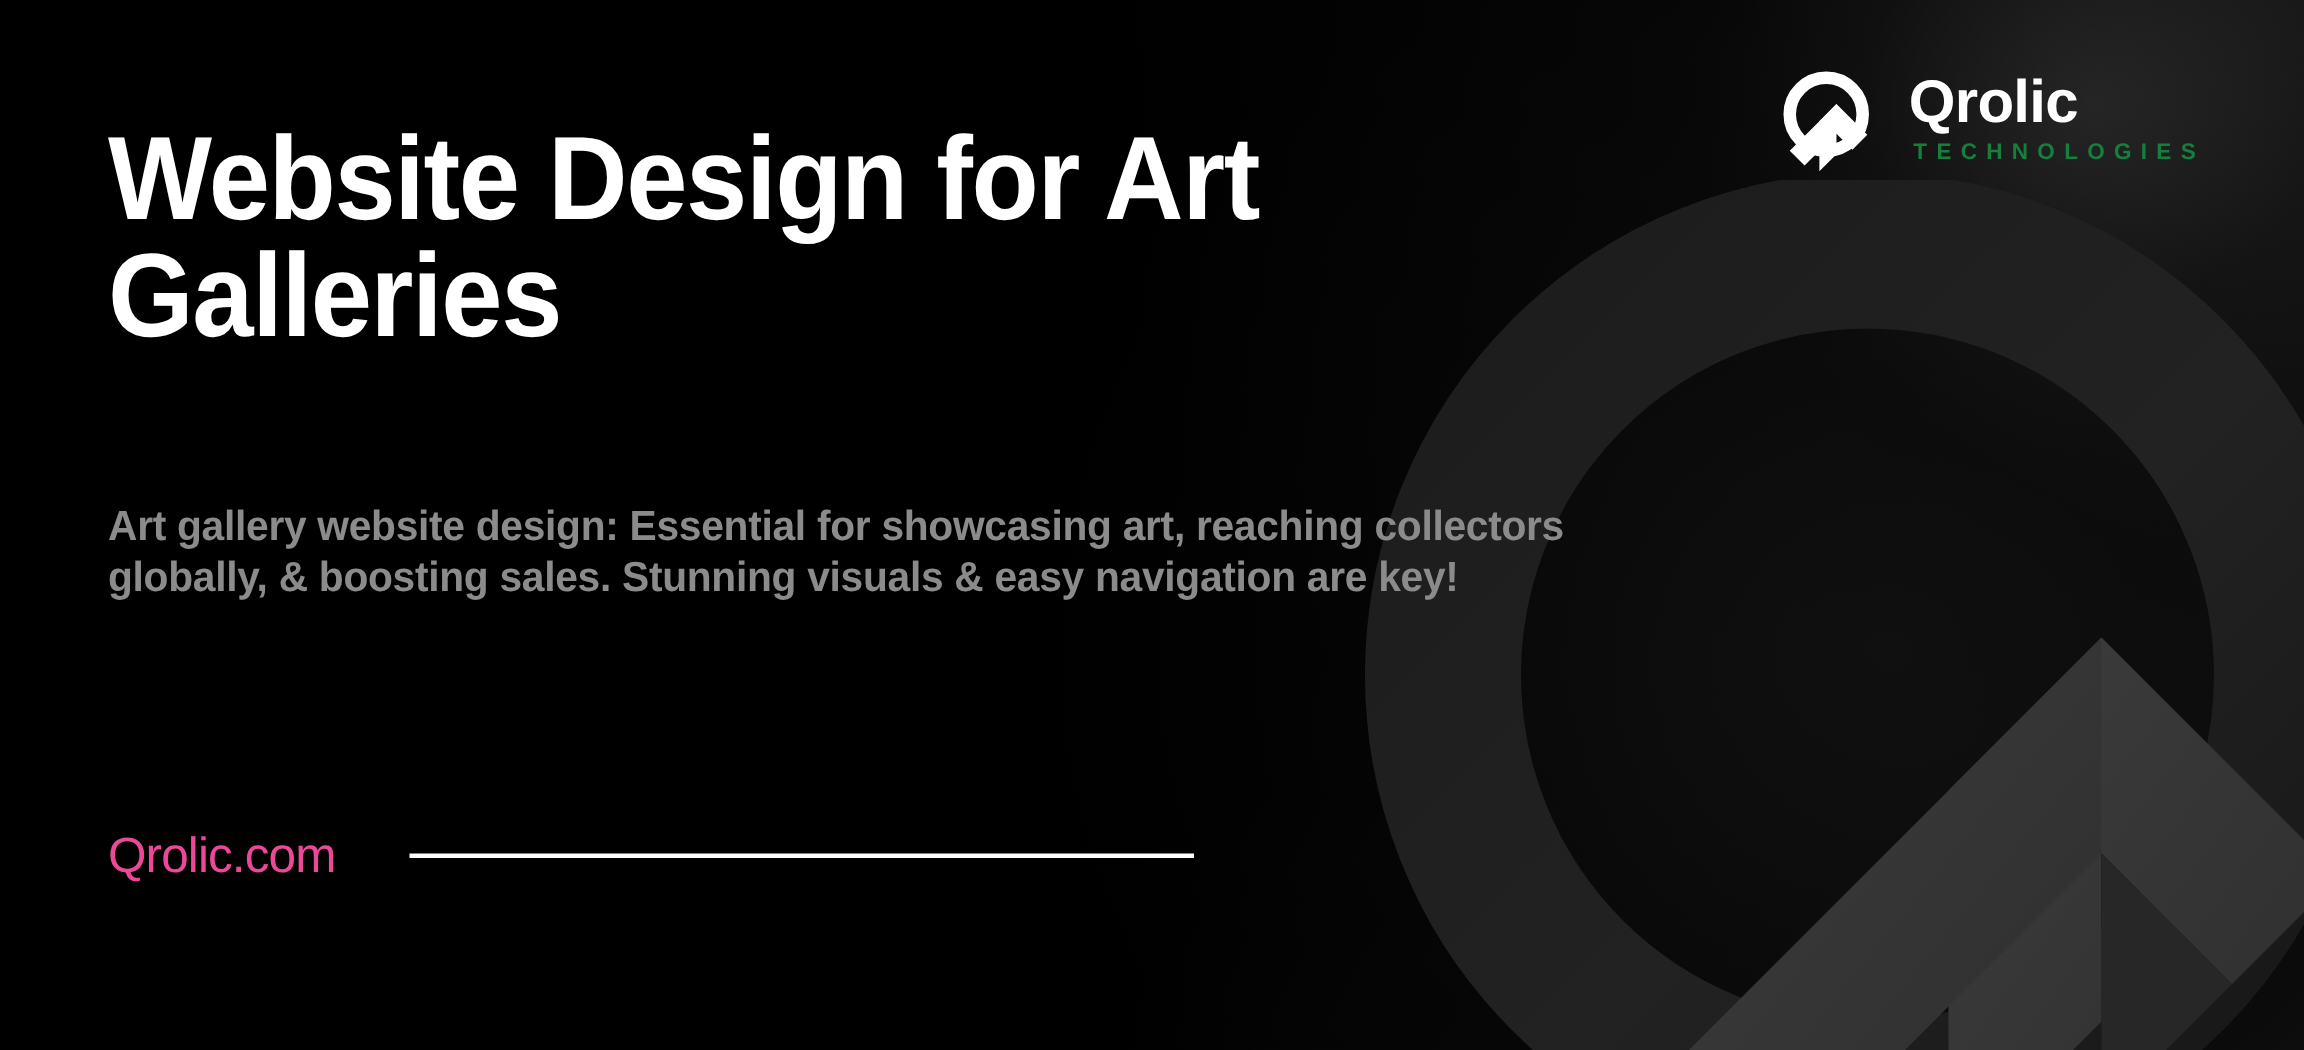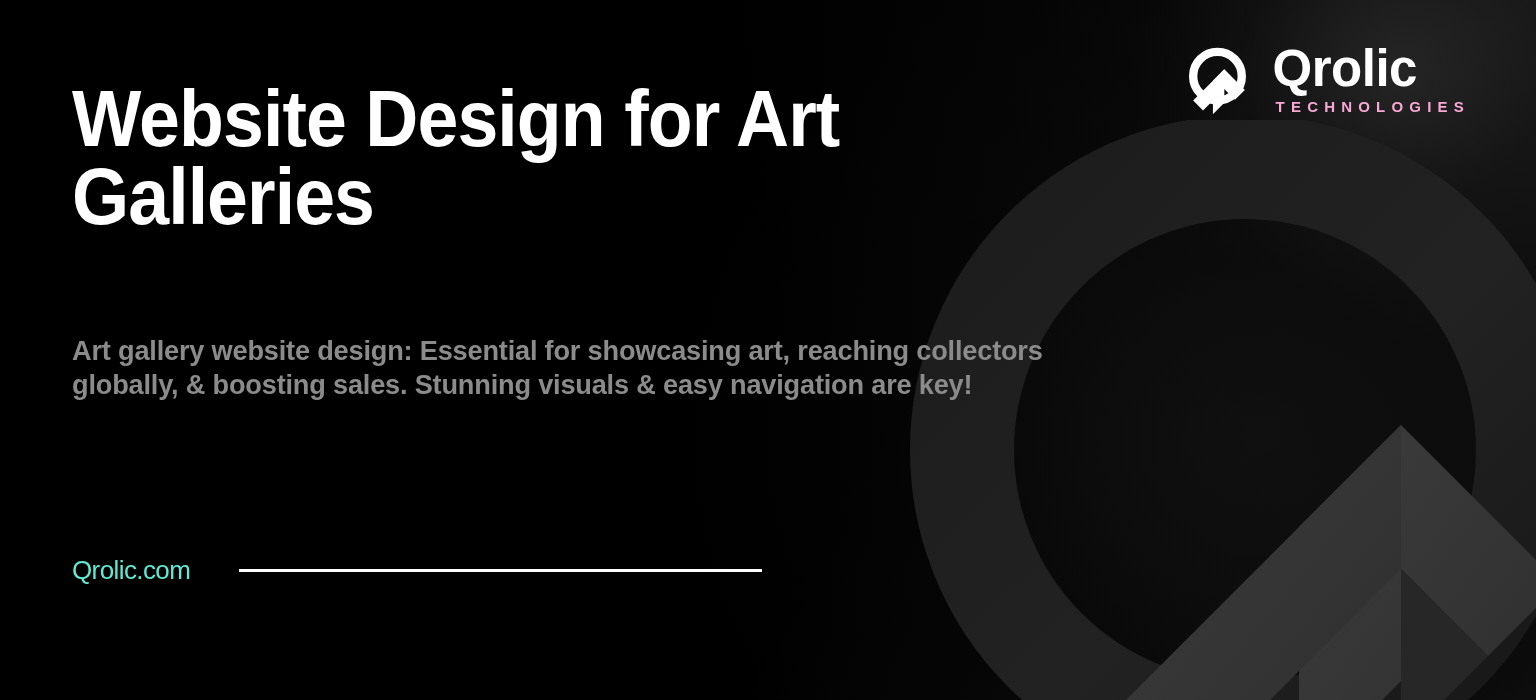--- a/index.html
+++ b/index.html
@@ -58,30 +58,30 @@
     right:66px;
     top:42px;
     display:flex;
     align-items:center;
     gap:16px;
   }
   .logo-mark { width:76px; height:76px; flex:none; }
   .logo-mark svg { display:block; width:100%; height:100%; }
   .logo-text { display:flex; flex-direction:column; align-items:flex-start; }
   .logo-word {
-    font-size:51px;
+    font-size:40px;
     line-height:0.94;
     font-weight:700;
     color:#ffffff;
     letter-spacing:-0.5px;
   }
   .logo-sub {
     font-size:15px;
     font-weight:700;
-    color:#f9a8d4;
+    color:#15803d;
     letter-spacing:6.2px;
     margin-top:6px;
     margin-left:3px;
   }
 
   
   .content {
     position:absolute;
     left:72px;
     top:0;
@@ -119,24 +119,24 @@
 
   .footer {
     position:absolute;
     top:550px;
     left:0;
     display:flex;
     align-items:center;
     width:760px;
   }
   .footer-brand {
-    font-size:26px;
+    font-size:33px;
     line-height:40px;
     font-weight:400;
-    color:#5eead4;
+    color:#ec4899;
     letter-spacing:-0.6px;
     white-space:nowrap;
   }
   .footer-rule {
     flex:none;
     width:523px;
     height:3px;
     background:#ffffff;
     margin-left:49px;
   }

